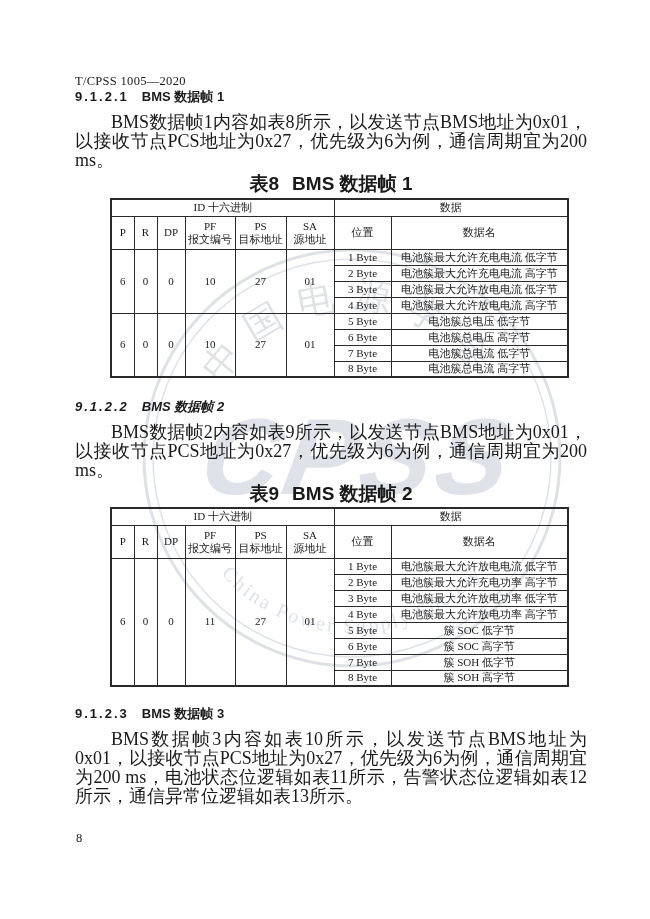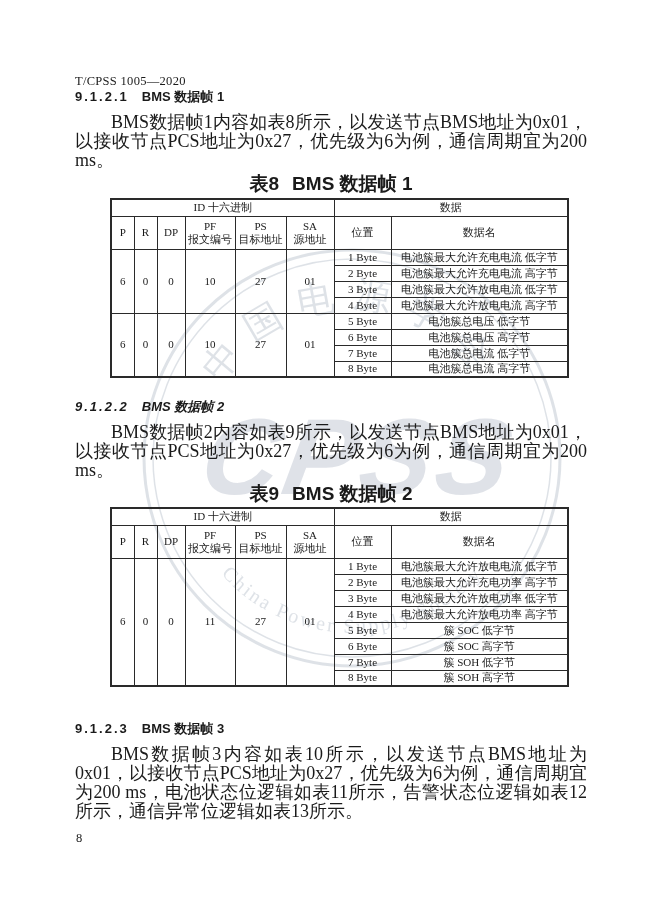--- a/index.html
+++ b/index.html
@@ -20,21 +20,21 @@
   .content { position:relative; z-index:2; padding:0 63px 0 75px; }
   .doc-code { padding-top:74px; font-size:12.5px; letter-spacing:.3px; }
   .heading {
     font-family:"Liberation Sans","DejaVu Sans",sans-serif;
     font-weight:bold; font-size:13px; line-height:16px; margin:0;
   }
   .heading .num { letter-spacing:2px; margin-right:13px; }
   .h912  { margin-top:16px; }
   .h9121 { }
   .h9122 { margin-top:21px;font-style:italic; }
-  .h9123 { margin-top:34px; }
+  .h9123 { margin-top:19px; }
   .para {
     margin:8px 0 0 0; font-size:18px; line-height:19px;
     text-align:justify; text-indent:2em;
   }
   .caption {
     margin-top:6px; text-align:center;
     font-family:"Liberation Sans","DejaVu Sans",sans-serif;
     font-weight:bold; font-size:19px; line-height:15px;
   }
   .cap-gap { display:inline-block; width:13px; }

